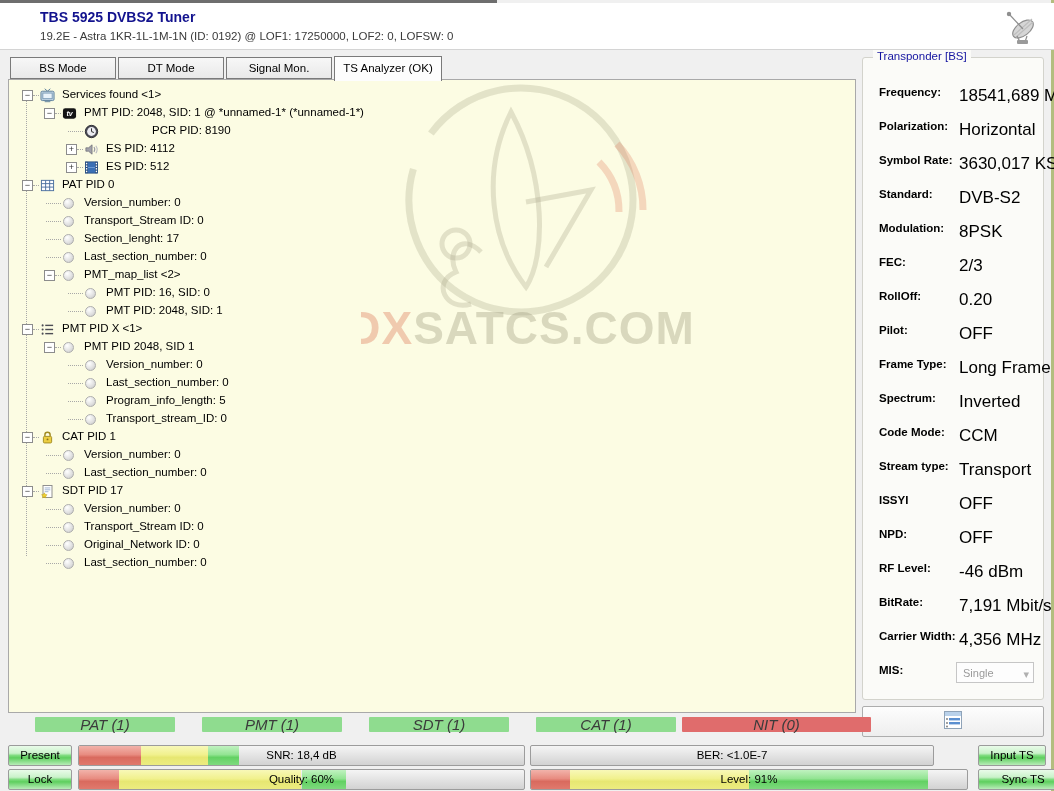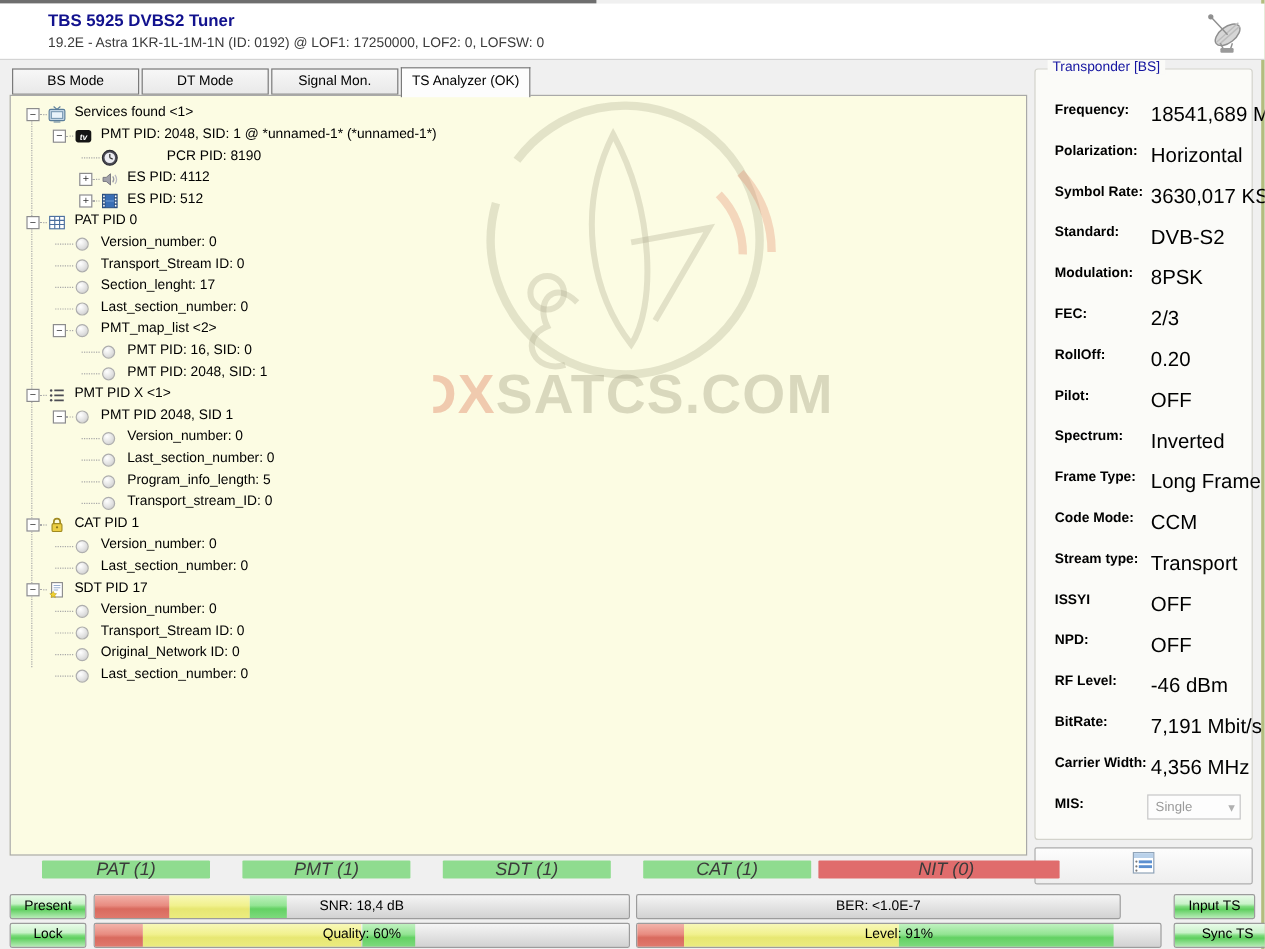--- a/index.html
+++ b/index.html
@@ -150,21 +150,21 @@
       <div class="trow" style="top: 42px;">
         <span class="dotline" style="left: 59px; width: 15px;"></span>
         <span class="ticon" style="left: 75px;">
           <svg viewBox="0 0 16 16">
             <circle cx="8" cy="8" r="6.6" fill="#4c4c56" stroke="#2c2c33"></circle>
             <circle cx="8" cy="8" r="4.7" fill="#ececf2"></circle>
             <line x1="8" y1="8" x2="8" y2="4.6" stroke="#333" stroke-width="1.1"></line>
             <line x1="8" y1="8" x2="10.6" y2="9.2" stroke="#333" stroke-width="1.1"></line>
           </svg>
         </span>
-        <span class="tlabel" style="left: 97px; padding-left: 33px;">PCR PID: 8190</span>
+        <span class="tlabel" style="left: 110px; padding-left: 33px;">PCR PID: 8190</span>
       </div>
       <div class="trow" style="top: 60px;">
         <span class="dotline" style="left: 68px; width: 6px;"></span>
         <span class="exp" style="left: 57px;">+</span>
         <span class="ticon" style="left: 75px;">
           <svg viewBox="0 0 16 16">
             <polygon points="2,6.2 4.8,6.2 8.6,3 8.6,13 4.8,9.8 2,9.8" fill="#a2a2aa" stroke="#70707a" stroke-width="0.8"></polygon>
             <path d="M10.6 5.4 q1.9 2.6 0 5.2" fill="none" stroke="#9a9aa4" stroke-width="1.1"></path>
             <path d="M12.6 4 q2.9 4 0 8" fill="none" stroke="#b8b8c2" stroke-width="1.1"></path>
           </svg>
@@ -378,26 +378,26 @@
         </div>
         <div class="tp-row">
           <span class="tp-label">RollOff:</span>
           <span class="tp-value">0.20</span>
         </div>
         <div class="tp-row">
           <span class="tp-label">Pilot:</span>
           <span class="tp-value">OFF</span>
         </div>
         <div class="tp-row">
+          <span class="tp-label">Frame Type:</span>
+          <span class="tp-value">Long Frame</span>
+        </div>
+        <div class="tp-row">
           <span class="tp-label">Spectrum:</span>
           <span class="tp-value">Inverted</span>
-        </div>
-        <div class="tp-row">
-          <span class="tp-label">Frame Type:</span>
-          <span class="tp-value">Long Frame</span>
         </div>
         <div class="tp-row">
           <span class="tp-label">Code Mode:</span>
           <span class="tp-value">CCM</span>
         </div>
         <div class="tp-row">
           <span class="tp-label">Stream type:</span>
           <span class="tp-value">Transport</span>
         </div>
         <div class="tp-row">
@@ -442,21 +442,21 @@
         <circle cx="5" cy="17.5" r="0.9" fill="#777"></circle>
       </svg>
     </span>
   </div>
 
   <div id="badges">
       <div class="badge ok" style="left: 35px; width: 140px;">PAT (1)</div>
       <div class="badge ok" style="left: 202px; width: 140px;">PMT (1)</div>
       <div class="badge ok" style="left: 369px; width: 140px;">SDT (1)</div>
       <div class="badge ok" style="left: 536px; width: 140px;">CAT (1)</div>
-      <div class="badge fail" style="left: 682px; width: 189px; padding-left: 12px;">NIT (0)</div>
+      <div class="badge fail" style="left: 682px; width: 189px;">NIT (0)</div>
     </div>
 
   <div class="lamp" style="left:8px;top:745px;width:64px">Present</div>
   <div class="lamp" style="left:8px;top:769px;width:64px">Lock</div>
 
   <div class="meter" style="left:78px;top:745px;width:447px" id="m-snr">
       <div class="seg seg-green" style="left: 29%; width: 7%;"></div>
       <div class="seg seg-yellow" style="left: 14%; width: 15%;"></div>
       <div class="seg seg-red" style="left: 0%; width: 14%;"></div>
       <div class="mtext">SNR: 18,4 dB</div>

